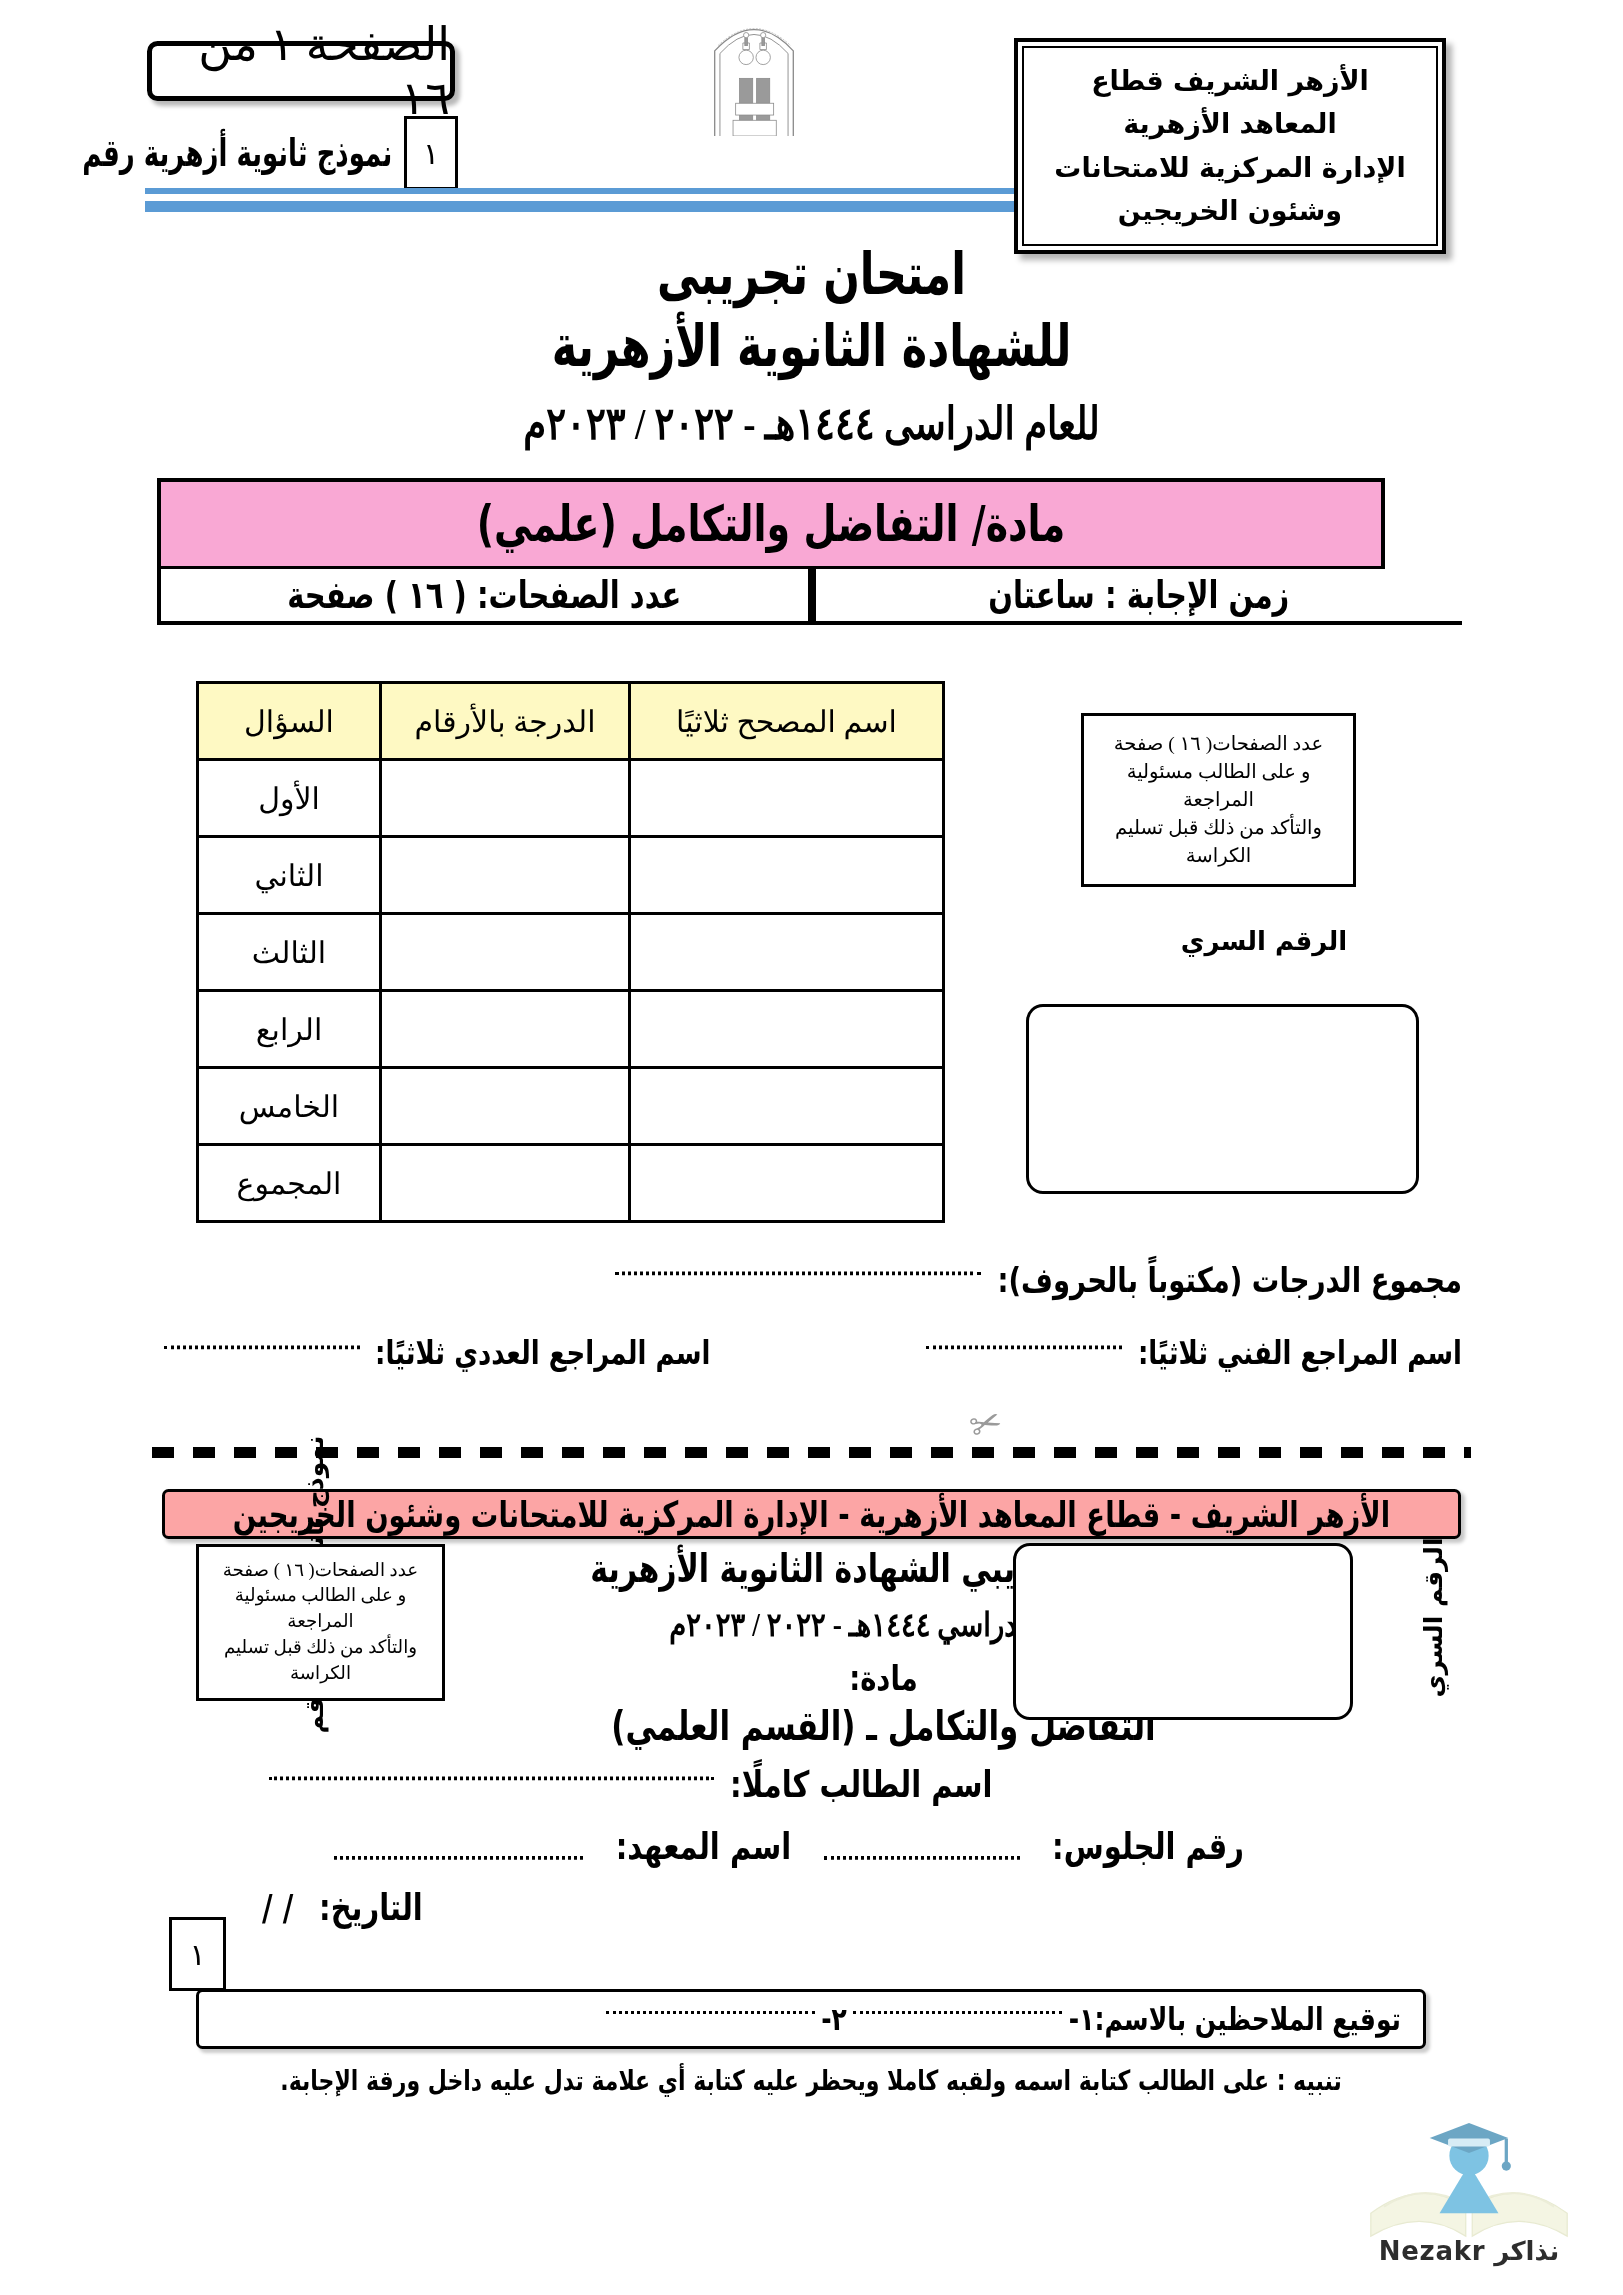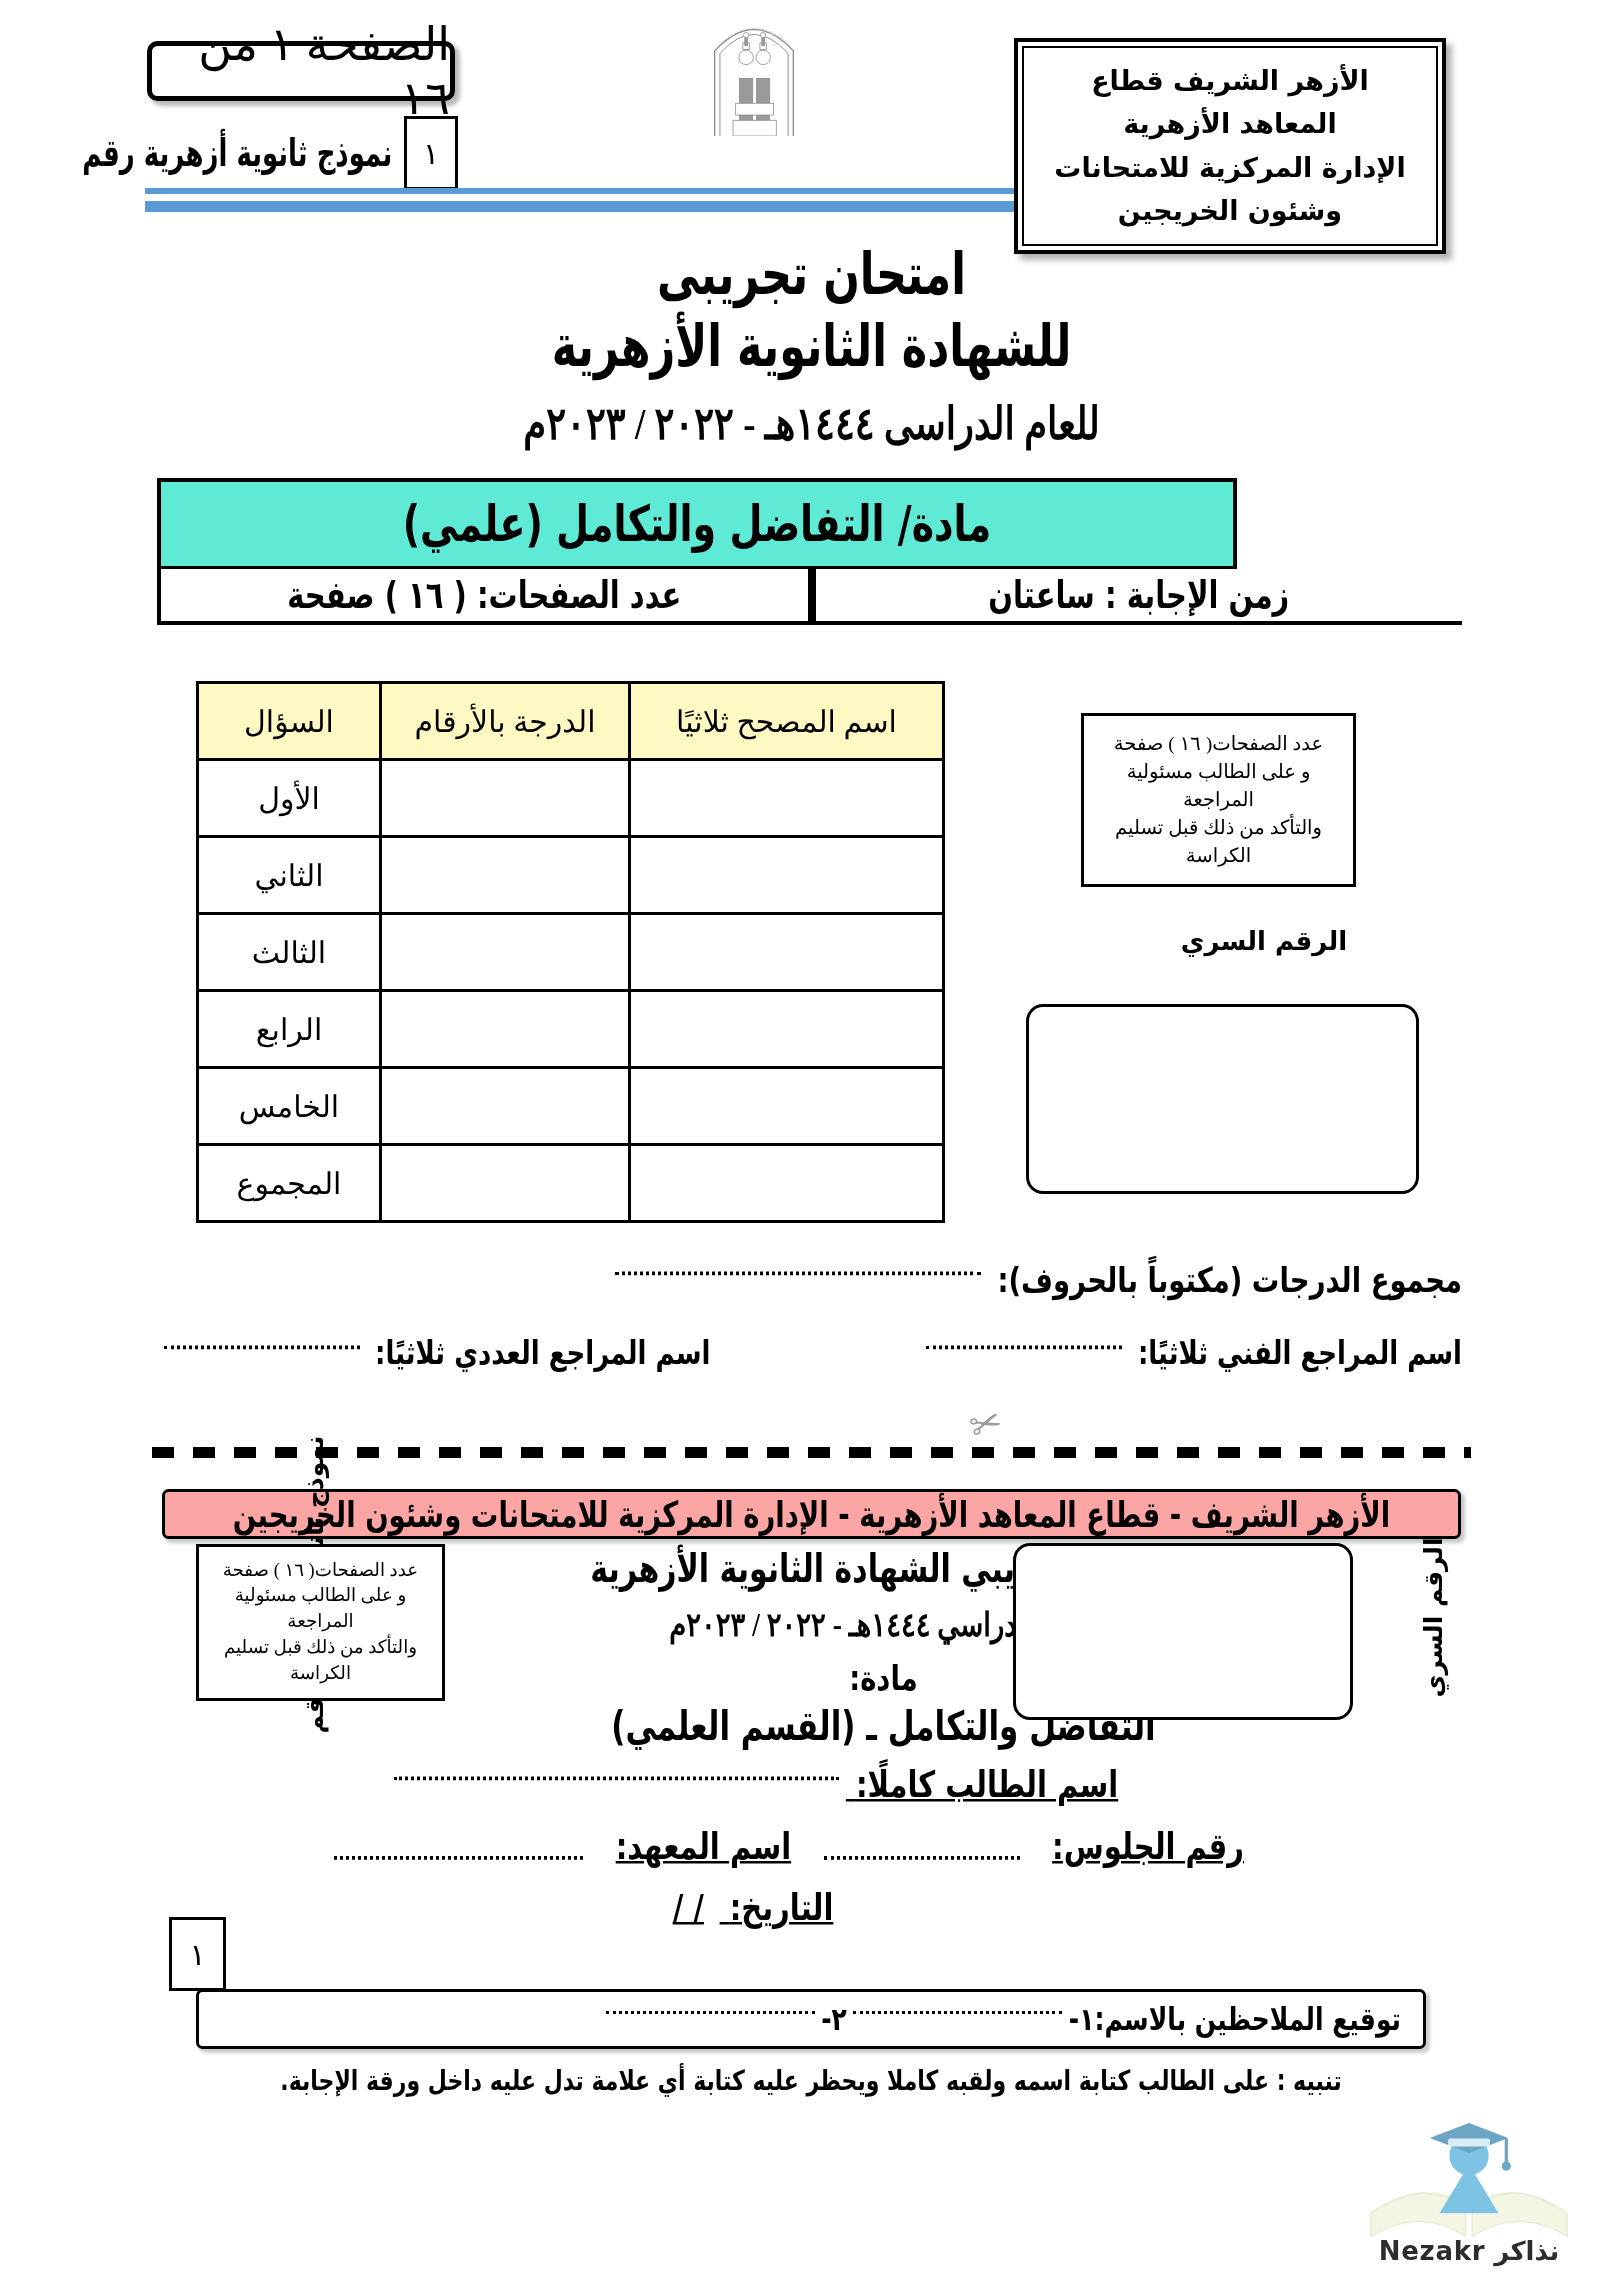--- a/index.html
+++ b/index.html
@@ -133,25 +133,25 @@
   .exam-title-3 {
     font-family: "Liberation Serif", serif;
     font-weight: bold;
     font-size: 37px;
     transform: scaleY(1.22);
   }
 
   
   .subject-box {
     left: 157px; top: 478px;
-    width: 1080px; height: 92px;
+    width: 1228px; height: 92px;
     border: 4.6px solid #000;
     display: flex; align-items: center; justify-content: center;
     box-sizing: border-box;
-    background: #5eead4;
+    background: #f9a8d4;
   }
   .subject-box span {
     font-family: "DejaVu Sans", sans-serif;
     font-weight: bold;
     font-size: 38px;
     transform: scaleY(1.3);
   }
   .meta-row {
     left: 157px; top: 569px;
     width: 1305px; height: 56px;
@@ -371,25 +371,24 @@
     font-size: 25px;
     transform: rotate(-90deg);
     transform-origin: center center;
     white-space: nowrap;
   }
 
   
   .slip-fields {
     left: 262px; top: 1767px;
     width: 982px;
-    text-align: center;
+    text-align: left;
     font-family: "DejaVu Sans", sans-serif;
     font-weight: bold;
     font-size: 29px;
-    text-decoration: underline;
   }
   .slip-fields .frow {
     transform: scaleY(1.25);
     margin-bottom: 27.5px;
     white-space: nowrap;
   }
   .slip-fields .frow.split {
     display: flex;
     justify-content: flex-start;
     gap: 26px;

